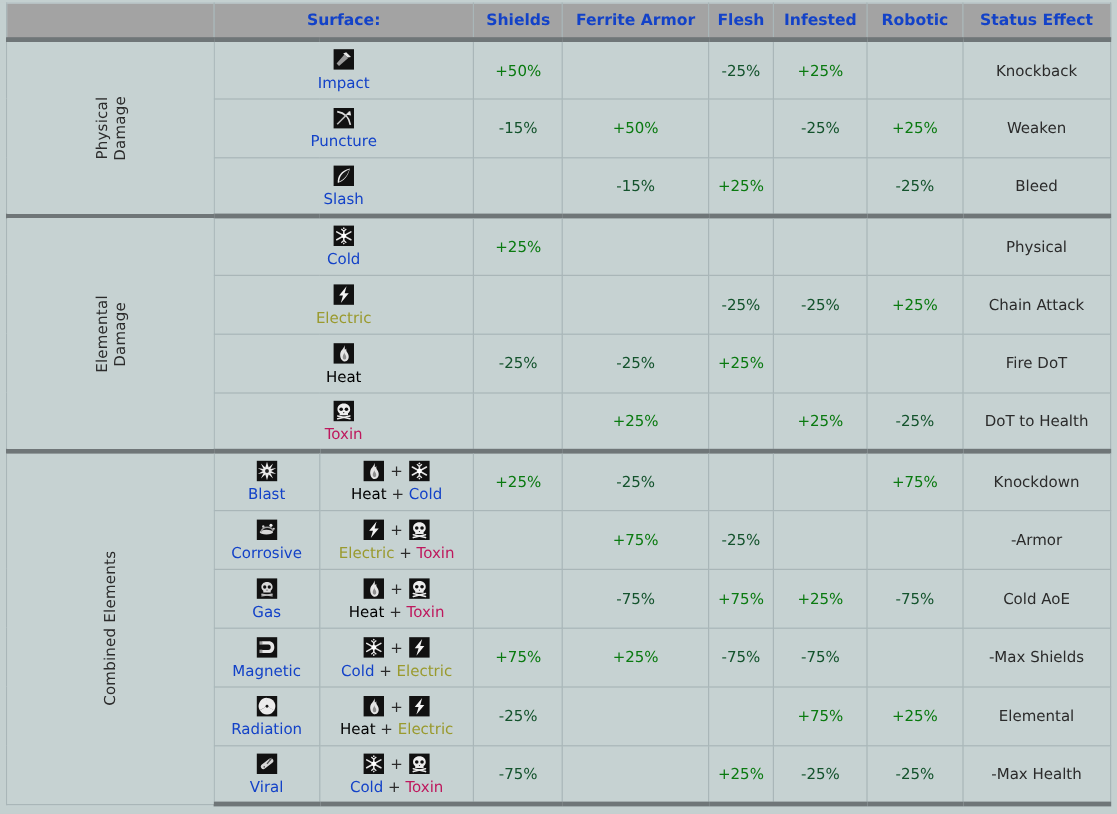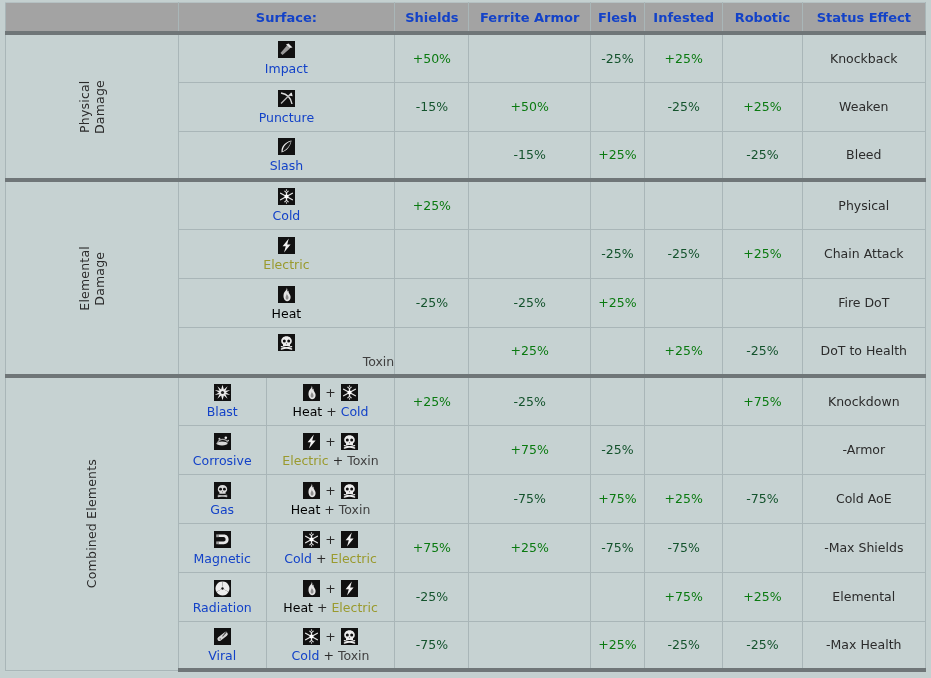--- a/index.html
+++ b/index.html
@@ -121,21 +121,21 @@
   
   .pos { color: #0a7a10; }
   .neg { color: #14532d; }
 
   
   .c-impact, .c-puncture, .c-slash, .c-cold,
   .c-blast, .c-corrosive, .c-gas, .c-magnetic,
   .c-radiation, .c-viral { color: #1342c8; }
   .c-electric { color: #9a9a2e; text-align: center; }
   .c-heat { color: #000000; }
-  .c-toxin { color: #404040; text-align: right; }
+  .c-toxin { color: #be185d; }
 
   td.val { font-size: 12.5px; }
   td.status { font-size: 12.5px; color: #2b2b2b; }
 
   
   col.c-group { width: 172px; }
   col.c-name  { width: 88px; }
   col.c-combo { width: 128px; }
   col.c-shield { width: 74px; }
   col.c-ferrite { width: 121px; }

